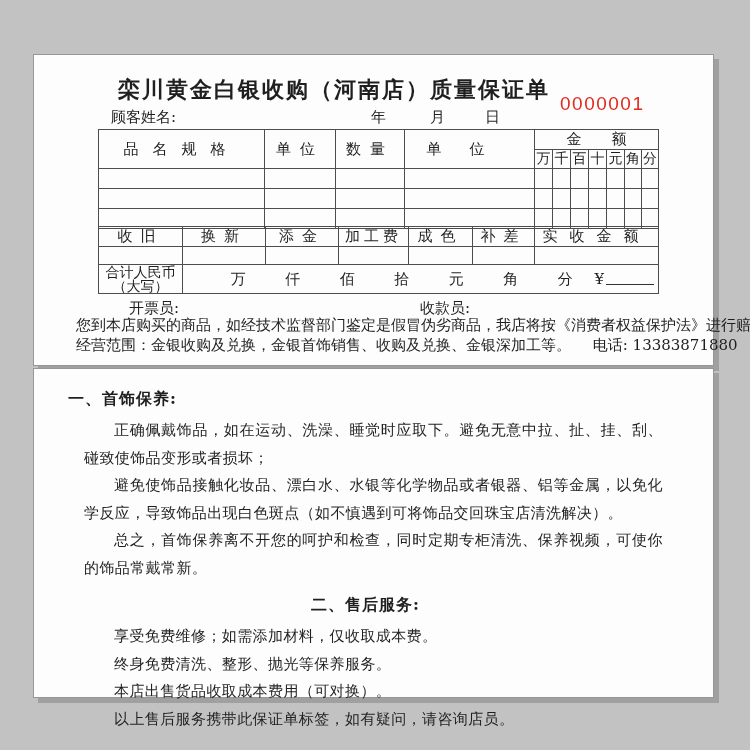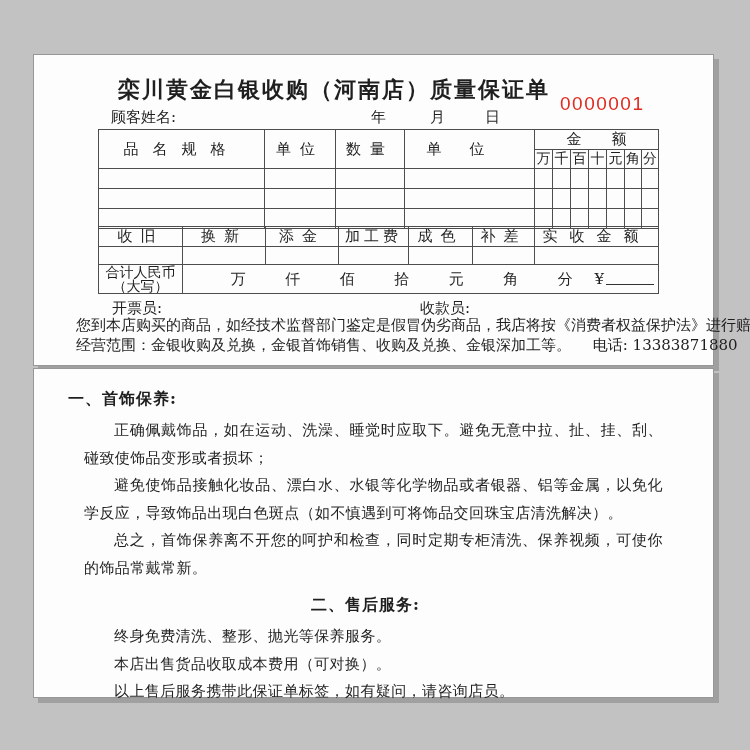--- a/index.html
+++ b/index.html
@@ -62,21 +62,21 @@
   .row-empty2 td { height:18px; }
   .total-row td { height:28px; }
   .total-label { font-size:14px; line-height:14px; }
   .units-cell { padding:0 4px 0 28px !important; }
   .units-strip { display:flex; align-items:center; width:100%; }
   .units-strip .u { flex:1; text-align:center; font-size:15px; }
   .yuan { flex:none; font-size:15px; margin-left:2px; }
   .amount-line { flex:none; width:48px; height:12px; border-bottom:1px solid #333; margin-left:2px; }
 
   .clerk-row { position:absolute; top:244px; left:0; width:681px; font-size:15px; }
-  .clerk-label   { position:absolute; left:78px;text-align:center; }
+  .clerk-label   { position:absolute; left:95px;text-align:center; }
   .cashier-label { position:absolute; left:386px; }
   .notice { position:absolute; top:261px; left:42px; width:625px; font-size:15px; white-space:nowrap; }
   .scope-row { position:absolute; top:281px; left:42px; width:625px; font-size:15px; white-space:nowrap; }
   .phone { margin-left:17px; }
 
   
   .sec-heading {
     font-size:16px; font-weight:bold; letter-spacing:1px;
     margin:0 0 7px -16px;
   }
@@ -239,16 +239,17 @@
   </div>
 </div>
 
 <div class="card card-bottom">
   <div class="sec-heading">一、首饰保养:</div>
   <p class="para">正确佩戴饰品，如在运动、洗澡、睡觉时应取下。避免无意中拉、扯、挂、刮、碰致使饰品变形或者损坏；</p>
   <p class="para">避免使饰品接触化妆品、漂白水、水银等化学物品或者银器、铝等金属，以免化学反应，导致饰品出现白色斑点（如不慎遇到可将饰品交回珠宝店清洗解决）。</p>
   <p class="para">总之，首饰保养离不开您的呵护和检查，同时定期专柜清洗、保养视频，可使你的饰品常戴常新。</p>
 
   <div class="sec-heading second">二、售后服务:</div>
+  <p class="item">享受免费维修；如需添加材料，仅收取成本费。</p>
   <p class="item">终身免费清洗、整形、抛光等保养服务。</p>
   <p class="item">本店出售货品收取成本费用（可对换）。</p>
   <p class="item">以上售后服务携带此保证单标签，如有疑问，请咨询店员。</p>
 </div>
 
 </body></html>

